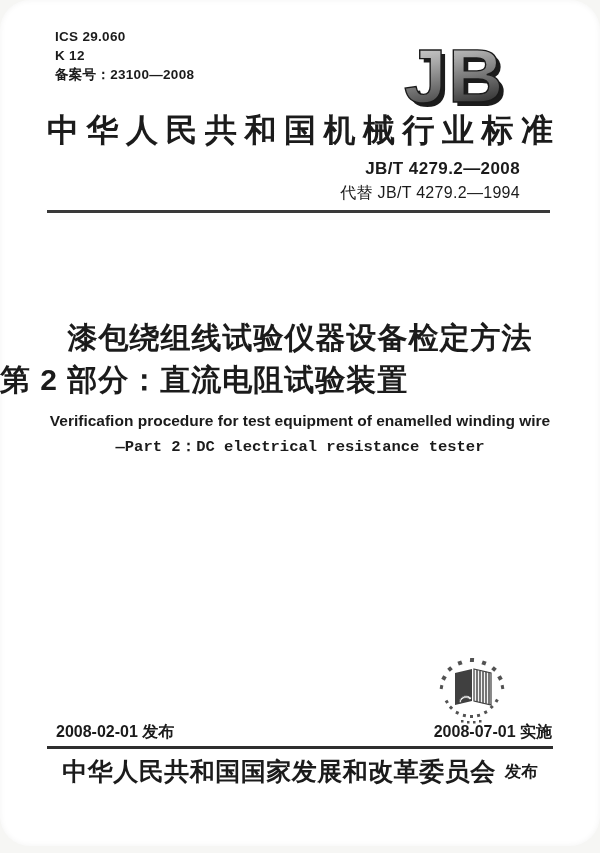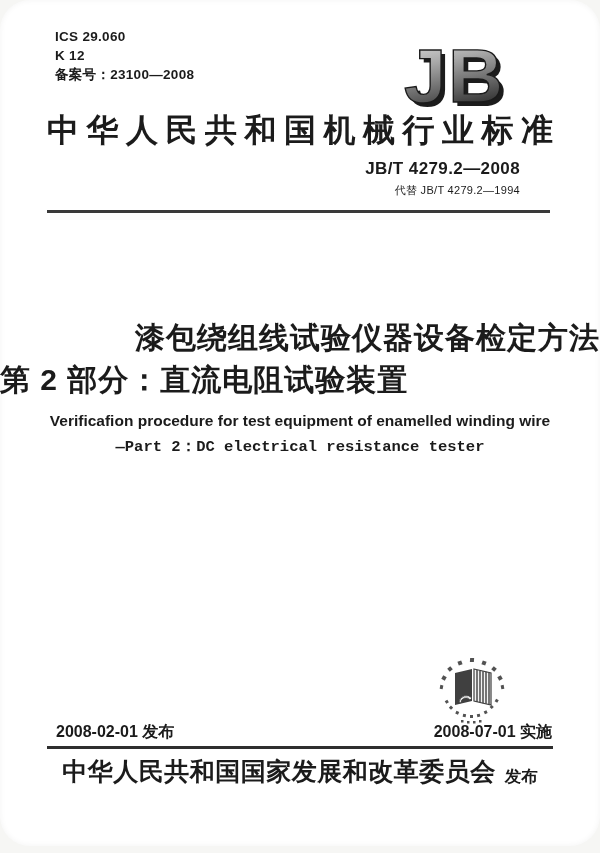--- a/index.html
+++ b/index.html
@@ -26,28 +26,28 @@
     position: absolute; left: 0; right: 0; top: 109px;
     text-align: center; font-size: 32px; font-weight: 600;
     letter-spacing: 7.5px; white-space: nowrap; text-indent: 7.5px;
   }
   .std-no {
     position: absolute; right: 80px; top: 159px;
     font-size: 17px; font-weight: 700; letter-spacing: 0.4px;
   }
   .replaces {
     position: absolute; right: 80px; top: 183px;
-    font-size: 11px; font-weight: 400; letter-spacing: 0.3px;
+    font-size: 16px; font-weight: 400; letter-spacing: 0.3px;
   }
   .rule-top { position: absolute; left: 47px; right: 50px; top: 210px; height: 3px; background: #3a3a3a; }
 
   
   .title-cn-1 {
     position: absolute; left: 0; right: 0; top: 318px;
-    text-align: right; font-size: 30px; font-weight: 600; letter-spacing: 1px;
+    text-align: center; font-size: 30px; font-weight: 600; letter-spacing: 1px;
   }
   .title-cn-2 {
     position: absolute; left: 0; right: 0; top: 360px;
     font-size: 30px; font-weight: 600; letter-spacing: 1px;
   }
   .title-en-1 {
     position: absolute; left: 0; right: 0; top: 412px;
     text-align: center; font-size: 15.5px; font-weight: 700;
     font-family: Liberation Sans, sans-serif;
   }
@@ -61,21 +61,21 @@
   .seal { position: absolute; left: 436px; top: 656px; opacity: 0.88; }
 
   
   .issue-date { position: absolute; left: 56px; top: 722px; font-size: 16px; font-weight: 600; text-align: right; }
   .impl-date  { position: absolute; right: 48px; top: 722px; font-size: 16px; font-weight: 600; }
   .rule-bottom { position: absolute; left: 47px; right: 47px; top: 746px; height: 2.5px; background: #2e2e2e; }
 
   
   .issuer-row {
     position: absolute; left: 0; right: 0; top: 755px;
-    display: flex; justify-content: center; align-items: flex-end; gap: 9px;
+    display: flex; justify-content: center; align-items: center; gap: 9px;
   }
   .issuer-main { font-size: 25px; font-weight: 700; letter-spacing: 0.5px; }
   .issuer-suffix { font-size: 16.5px; font-weight: 700; }
 </style>
 </head>
 <body>
 
 <div class="page">
 
   <div class="codes">

